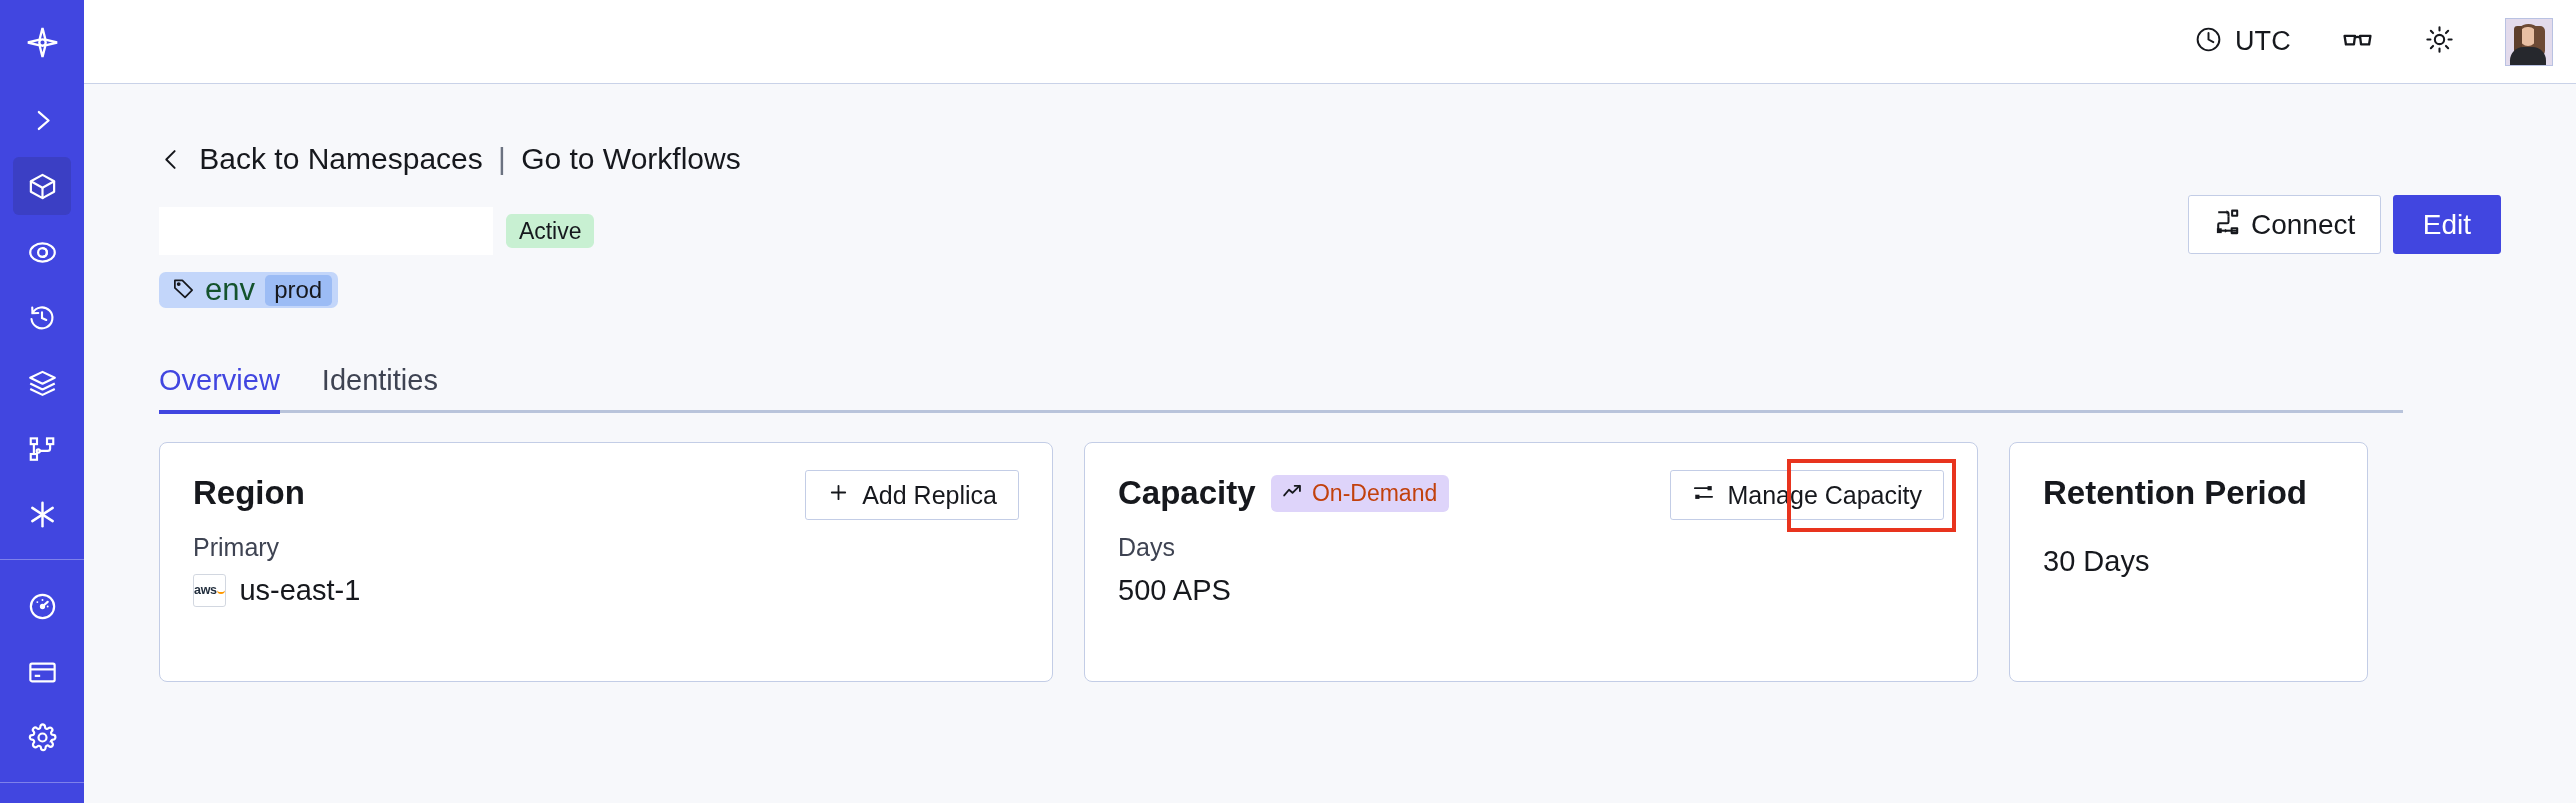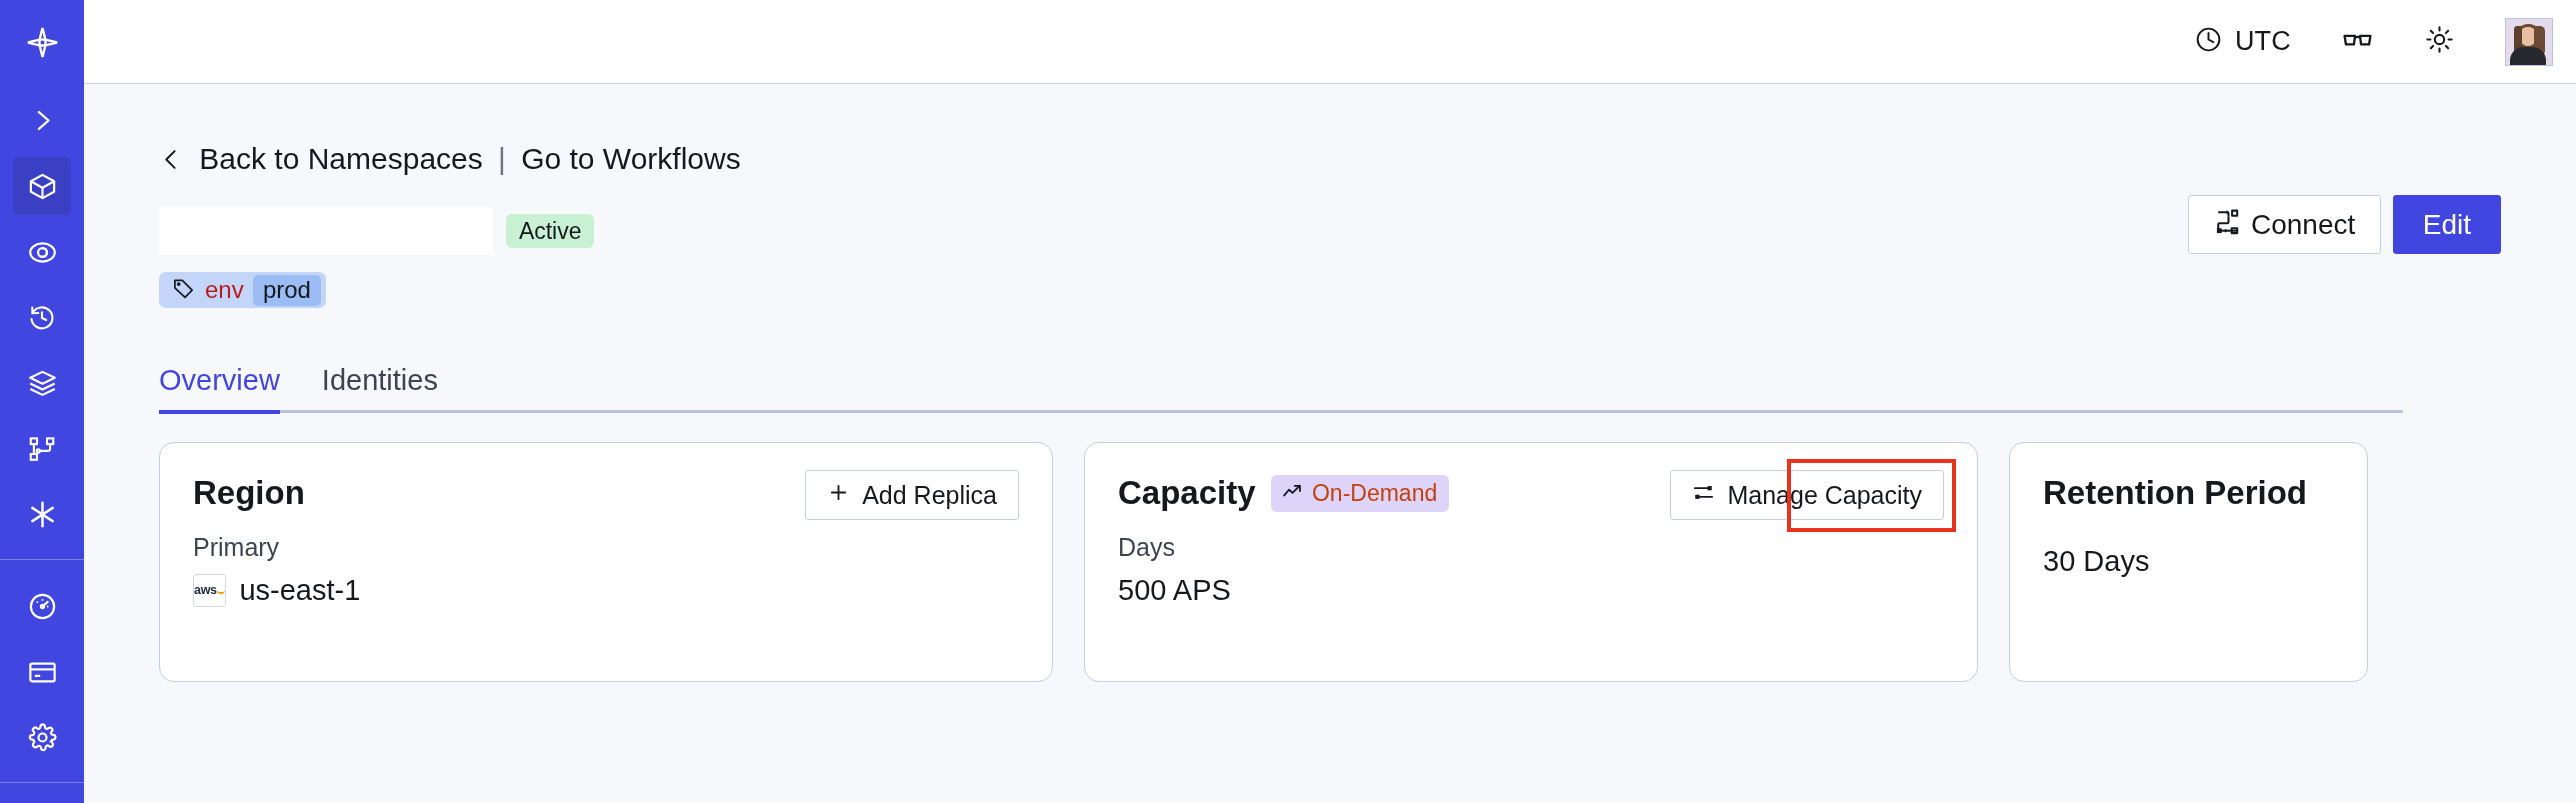--- a/index.html
+++ b/index.html
@@ -198,21 +198,21 @@
   .tag {
     display: inline-flex;
     align-items: center;
     gap: 9.6px;
     background: #c3d6fa;
     border-radius: 6.7px;
     padding: 4.8px 5.8px 4.8px 13.4px;
     height: 36px;
     cursor: pointer;
   }
-  .tag .k { font-size: 24px; color: #b91c1c; }
+  .tag .k { font-size: 31px; color: #14532d; }
   .tag .v {
     font-size: 24px; color: #16181d;
     background: #9cbcf5;
     border-radius: 4.8px;
     padding: 1.9px 9.6px;
   }
 
   
   .tabs {
     margin-top: 40px;
@@ -242,21 +242,21 @@
   
   .cards {
     margin-top: 29px;
     display: flex;
     gap: 31px;
     align-items: flex-start;
   }
   .card {
     background: #ffffff;
     border: 1.9px solid #c3cde6;
-    border-radius: 15px;
+    border-radius: 8px;
     height: 240px;
     padding: 31px 33px;
     position: relative;
   }
   .card.w-region   { width: 894px; }
   .card.w-capacity { width: 894px; }
   .card.w-retain   { width: 359px; }
 
   .card-head {
     display: flex;

